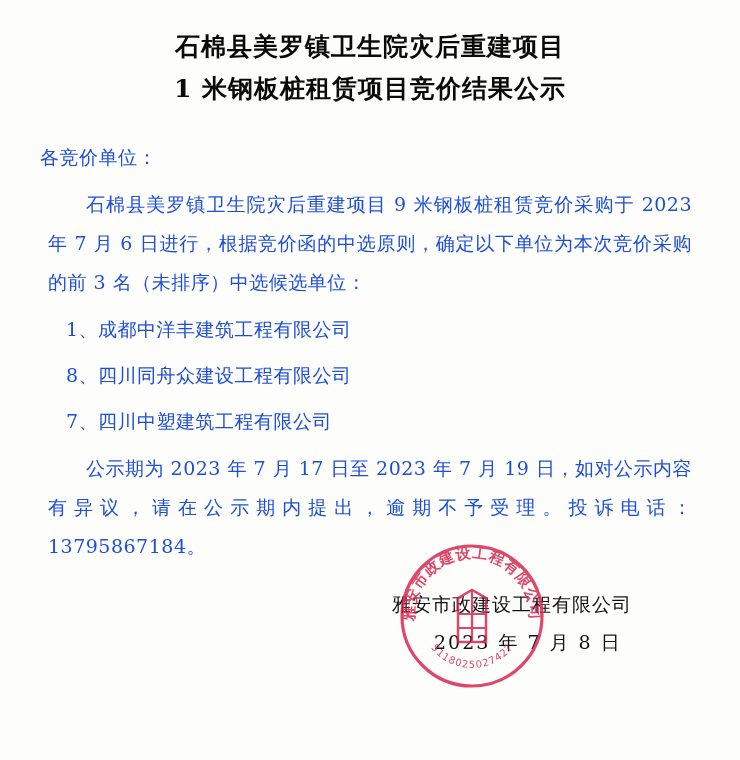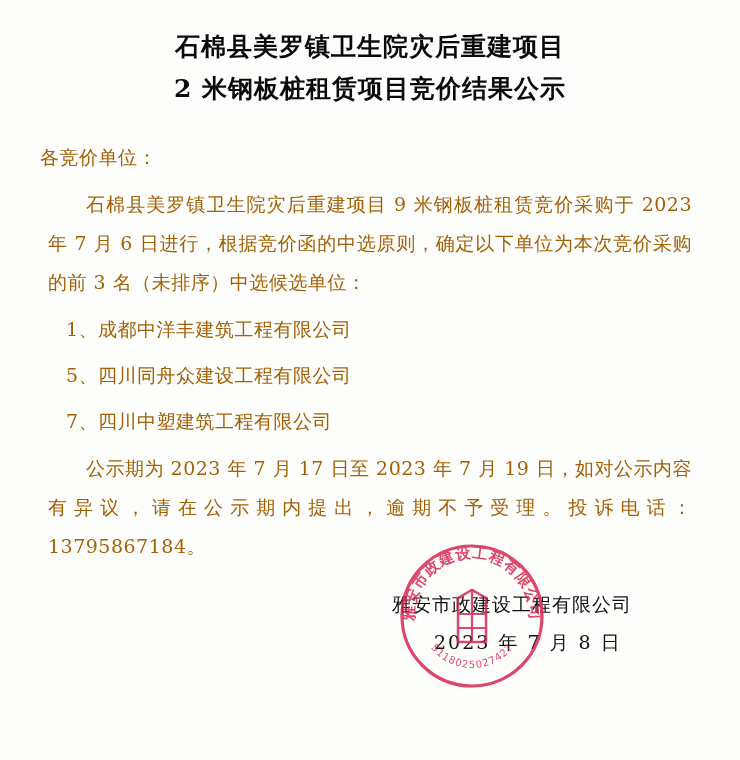--- a/index.html
+++ b/index.html
@@ -31,21 +31,21 @@
     font-size: 25px;
     font-weight: bold;
     letter-spacing: 1px;
     line-height: 42px;
     color: #0a0a0a;
   }
   .body-block {
     margin: 28px 40px 0 40px;
     font-size: 19px;
     line-height: 39px;
-    color: #a16207;
+    color: #1d4ed8;
     letter-spacing: 0.5px;
   }
   .p-nospace {
     margin: 0;
     text-indent: 0;
   }
   .p-indent {
     margin: 8px;
     text-indent: 2em;
     text-align: justify;
@@ -92,28 +92,28 @@
     letter-spacing: 1px;
   }
 </style>
 </head>
 <body>
 
 <div class="page">
 
   <div class="title-block">
     <div class="title-line">石棉县美罗镇卫生院灾后重建项目</div>
-    <div class="title-line">2 米钢板桩租赁项目竞价结果公示</div>
+    <div class="title-line">1 米钢板桩租赁项目竞价结果公示</div>
   </div>
 
   <div class="body-block">
     <p class="p-nospace">各竞价单位：</p>
     <p class="p-indent">石棉县美罗镇卫生院灾后重建项目 9 米钢板桩租赁竞价采购于 2023 年 7 月 6 日进行，根据竞价函的中选原则，确定以下单位为本次竞价采购的前 3 名（未排序）中选候选单位：</p>
     <p class="p-item">1、成都中洋丰建筑工程有限公司</p>
-    <p class="p-item">5、四川同舟众建设工程有限公司</p>
+    <p class="p-item">8、四川同舟众建设工程有限公司</p>
     <p class="p-item">7、四川中塑建筑工程有限公司</p>
     <p class="p-indent">公示期为 2023 年 7 月 17 日至 2023 年 7 月 19 日，如对公示内容有异议，请在公示期内提出，逾期不予受理。投诉电话：13795867184。</p>
   </div>
 
   <div class="sign-block">
     <div>雅安市政建设工程有限公司</div>
     <div class="sign-date">2023 年 7 月 8 日</div>
   </div>
 
   <div class="seal">

